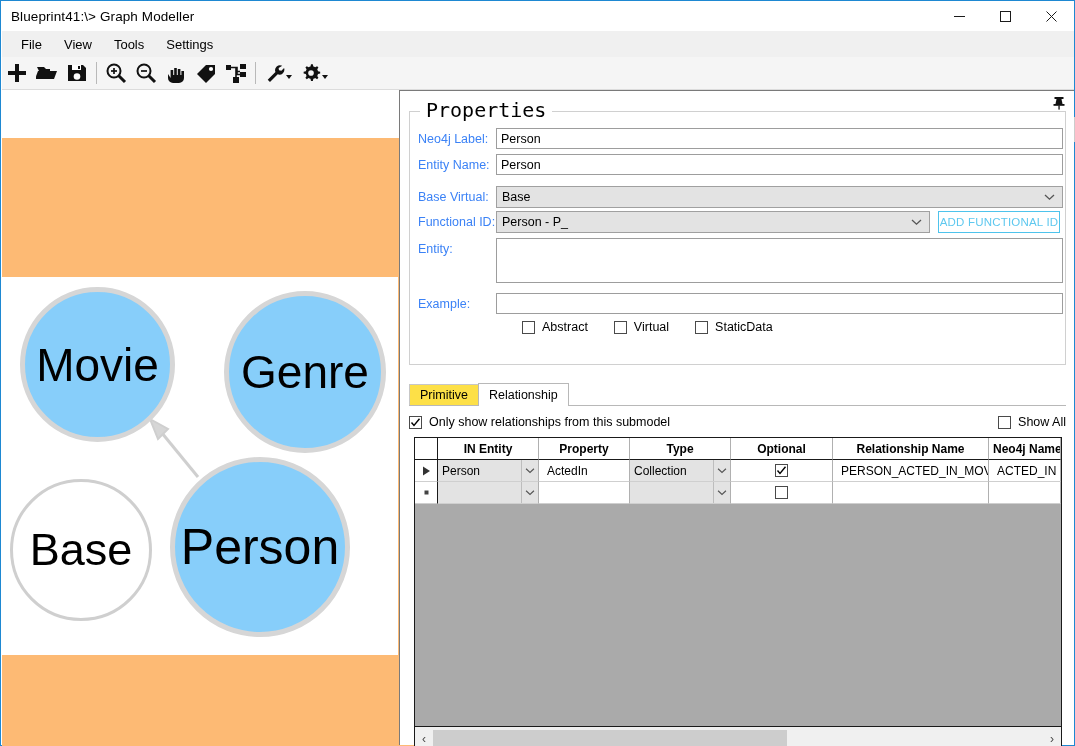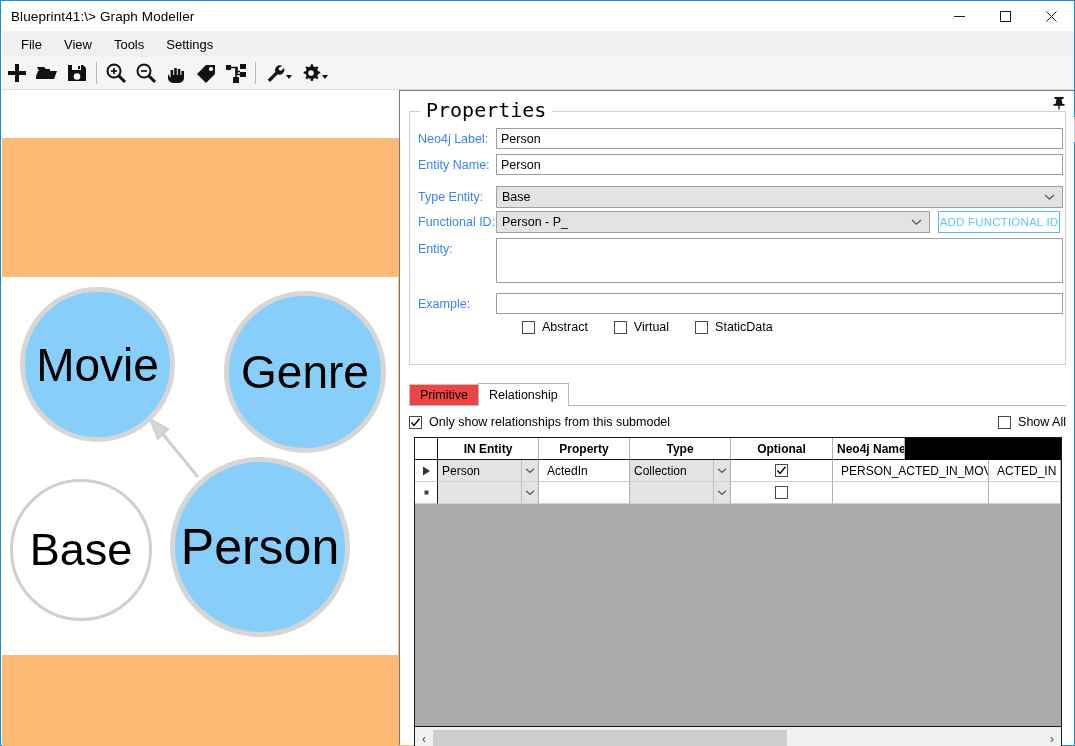--- a/index.html
+++ b/index.html
@@ -352,21 +352,21 @@
     display: flex;
     align-items: flex-end;
     border-bottom: 1px solid #b8b8b8;
     box-sizing: border-box;
   }
   .tab {
     font-size: 12.5px;
     color: #000;
     padding: 3px 10px 3px 10px;
     box-sizing: border-box;
-    background: #ef4444;
+    background: #fde047;
     border: 1px solid #c7c7c7;
     border-bottom: none;
     margin-right: -1px;
     white-space: nowrap;
   }
   .tab.active {
     background: #ffffff;
     border-color: #b8b8b8;
     position: relative;
     z-index: 2;
@@ -674,21 +674,21 @@
         <div class="flabel">Neo4j Label:</div>
         <input class="tinput" style="width: 567px; height: 21px;" value="Person">
       </div>
 
       <div class="frow" style="top:42px;">
         <div class="flabel">Entity Name:</div>
         <input class="tinput" style="width: 567px; height: 21px;" value="Person">
       </div>
 
       <div class="frow" style="top:74px;">
-        <div class="flabel">Type Entity:</div>
+        <div class="flabel">Base Virtual:</div>
         <div class="dcombo" style="width:567px;">
           <div class="dval">Base</div>
           <div class="chev">
             <svg width="11" height="8" viewBox="0 0 11 8">
                 <path d="M1 2 L5.5 6.2 L10 2" fill="none" stroke="#555" stroke-width="1.3"></path>
               </svg>
           </div>
         </div>
       </div>
 
@@ -751,20 +751,21 @@
       </span>
     </div>
 
     <div class="grid">
       <div class="gridhead">
         <div class="rowhdr head"></div>
         <div class="gh" style="width:101px;">IN Entity</div>
         <div class="gh" style="width:91px;">Property</div>
         <div class="gh" style="width:101px;">Type</div>
         <div class="gh" style="width:102px;">Optional</div>
+        <div class="gh" style="width:156px;">Relationship Name</div>
         <div class="gh" style="width:72px;justify-content:flex-start;padding-left:4px;">Neo4j Name</div>
       </div>
 
       <div class="gridrow">
         <div class="rowhdr">
           <svg width="9" height="10" viewBox="0 0 9 10">
             <polygon points="1,0.5 8,5 1,9.5" fill="#333"></polygon>
           </svg>
         </div>
         <div class="gc combo-cell" style="width:101px;">

